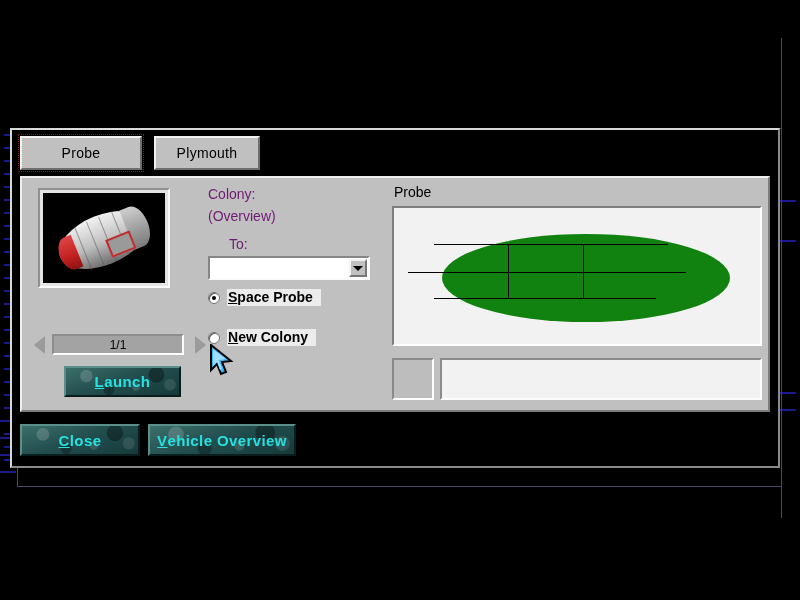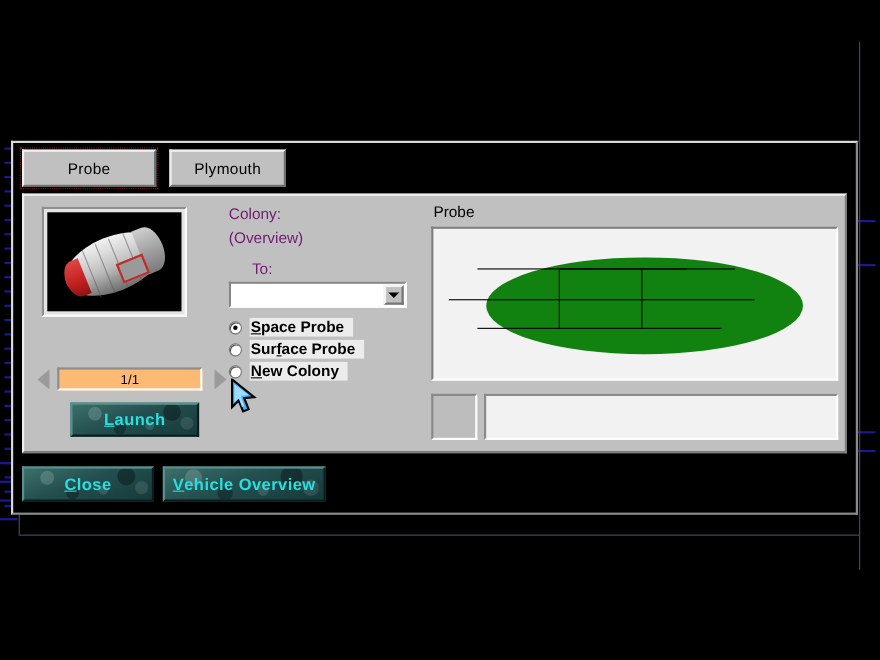--- a/index.html
+++ b/index.html
@@ -184,21 +184,21 @@
   #arrow-right {
     right: 0;
     border-top: 9px solid transparent;
     border-bottom: 9px solid transparent;
     border-left: 11px solid #9b9b9b;
   }
   #page-field {
     position: absolute;
     left: 18px; top: 0;
     width: 132px; height: 21px;
-    background: #fdba74;
+    background: #a3a3a3;
     border-top: 2px solid #8d8d8d;
     border-left: 2px solid #8d8d8d;
     border-right: 2px solid #fcfcfc;
     border-bottom: 2px solid #fcfcfc;
     box-sizing: border-box;
     font-size: 12px;
     color: #000;
     display: flex;
     align-items: center;
     justify-content: center;
@@ -526,24 +526,20 @@
         <span id="combo-value"></span>
         <div id="combo-arrow-btn">
           <div class="caret-down"></div>
         </div>
       </div>
 
       <div id="radio-0" class="radio-row">
         <span class="radio-mark checked"></span>
         <span class="radio-label"><span class="accel">S</span>pace Probe</span>
       </div>
-      <div id="radio-1" class="radio-row">
-        <span class="radio-mark"></span>
-        <span class="radio-label">Sur<span class="accel">f</span>ace Probe</span>
-      </div>
       <div id="radio-2" class="radio-row">
         <span class="radio-mark"></span>
         <span class="radio-label"><span class="accel">N</span>ew Colony</span>
       </div>
 
       <div id="probe-group">
         <div id="probe-group-title">Probe</div>
 
         <div id="probe-view">
           <div id="probe-ellipse"></div>

